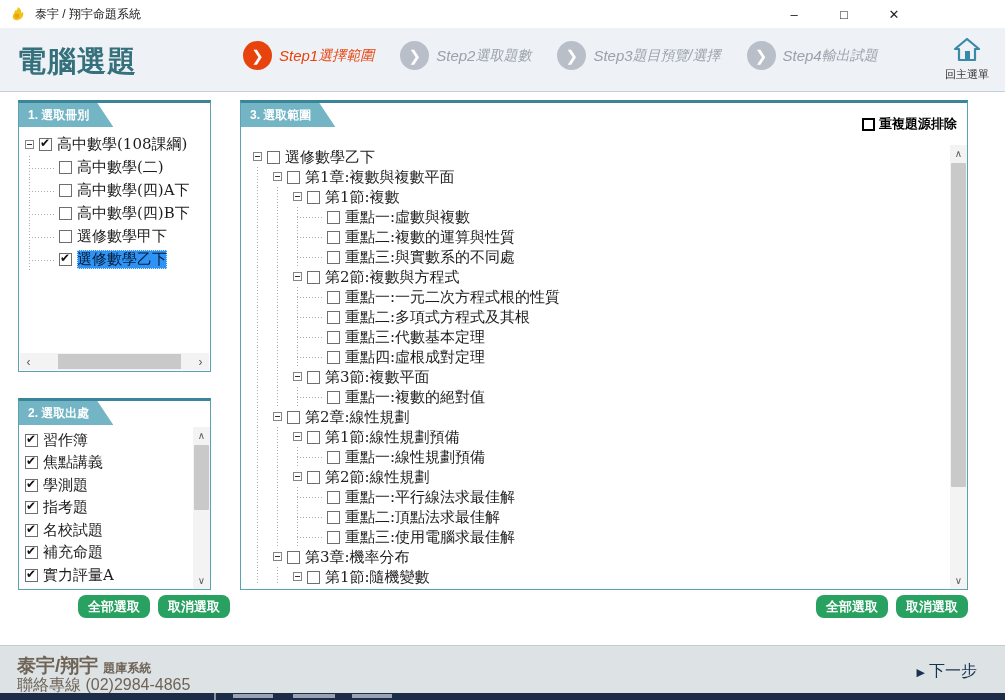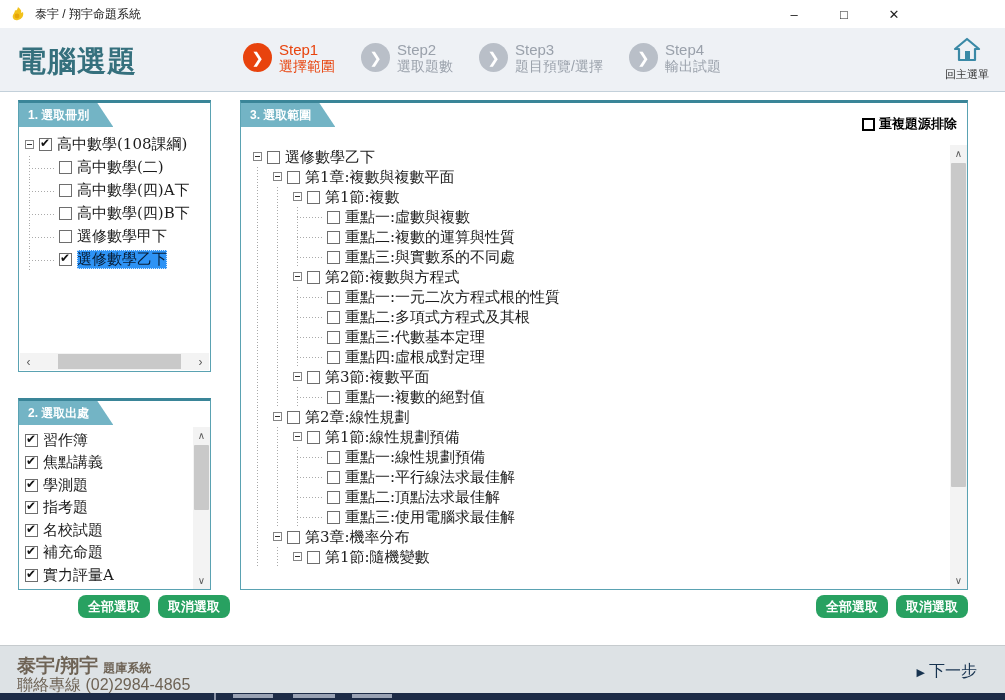--- a/index.html
+++ b/index.html
@@ -18,21 +18,21 @@
   
   .header { position:absolute; left:0; top:28px; width:1005px; height:64px; background:#eef1f5;
     border-bottom:1px solid #c3d0da; }
   .page-title { position:absolute; left:17px; top:14px; font-size:29px; font-weight:bold;
     color:#35707d; letter-spacing:1px; }
   .steps { position:absolute; left:243px; top:13px; display:flex; align-items:center; }
   .step { display:flex; align-items:center; margin-right:26px; }
   .step-circle { width:29px; height:29px; border-radius:50%; background:#b9bfc8; color:#fff;
     display:flex; align-items:center; justify-content:center; font-size:15px; font-weight:bold; margin-right:7px; }
   .step.active .step-circle { background:#e8430d; }
-  .step-texts { display:flex; flex-direction:column; line-height:1.15; }
+  .step-texts { display:flex; flex-direction:row; line-height:1.15;font-style:italic; }
   .step-name { font-size:15px; color:#9aa1ab; }
   .step-label { font-size:14px; color:#9aa1ab; }
   .step.active .step-name, .step.active .step-label { color:#e8430d; }
   .home { position:absolute; right:10px; top:8px; width:56px; text-align:center; cursor:pointer; }
   .home-label { font-size:11px; color:#333; margin-top:1px;text-align:center; }
 
   
   .panel { position:absolute; background:#fff; border:1px solid #5aa2b2; border-top:3px solid #3a8598; }
   .panel-tab { display:inline-block; height:24px; line-height:25px; background:#73b4c5; color:#fff;
     font-size:12px; font-weight:bold; padding:0 24px 0 9px;
@@ -425,20 +425,29 @@
         <div class="indent"></div>
         <div class="expand-cell">
           <div class="leaf-line"></div>
         </div>
         <div class="cbx"></div>
         <span class="node-label">重點一:線性規劃預備</span>
       </div>
       <div class="tree-row">
         <div class="indent"></div>
         <div class="indent"></div>
+        <div class="expand-cell">
+          <div class="expand-box"></div>
+        </div>
+        <div class="cbx"></div>
+        <span class="node-label">第2節:線性規劃</span>
+      </div>
+      <div class="tree-row">
+        <div class="indent"></div>
+        <div class="indent"></div>
         <div class="indent"></div>
         <div class="expand-cell">
           <div class="leaf-line"></div>
         </div>
         <div class="cbx"></div>
         <span class="node-label">重點一:平行線法求最佳解</span>
       </div>
       <div class="tree-row">
         <div class="indent"></div>
         <div class="indent"></div>

